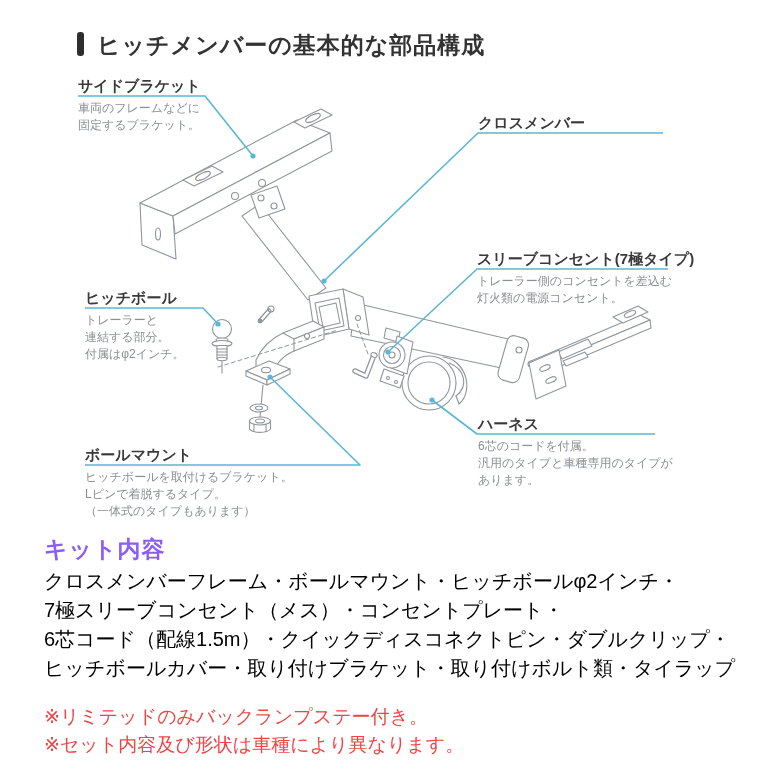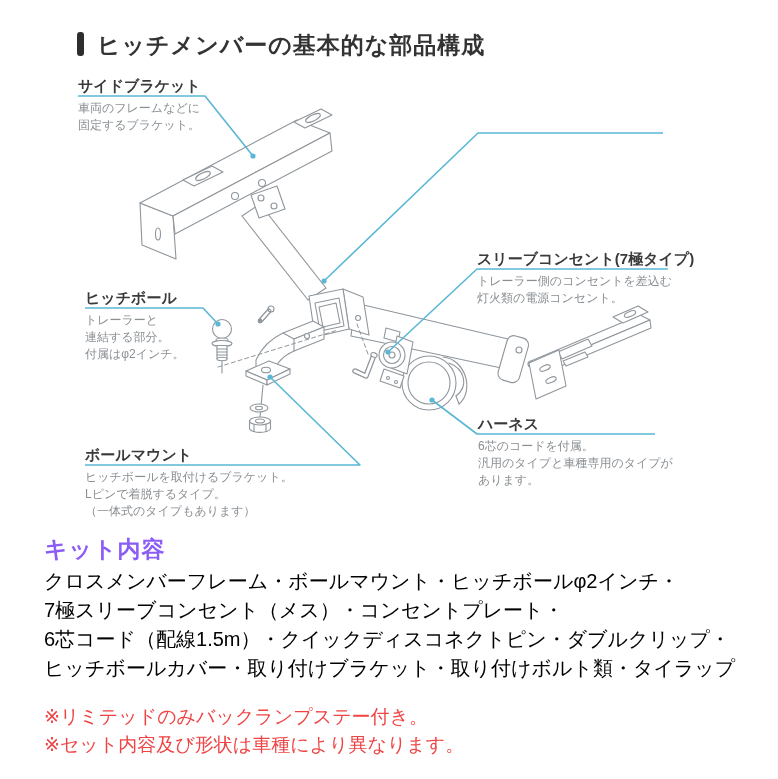--- a/index.html
+++ b/index.html
@@ -195,20 +195,21 @@
     </g>
   </svg>
 
   <div class="part-label" style="left:78px; top:76px;">
     <div class="part-title">サイドブラケット</div>
     <div class="part-desc">車両のフレームなどに
 固定するブラケット。</div>
   </div>
 
   <div class="part-label" style="left:478px; top:113px;">
+    <div class="part-title">クロスメンバー</div>
   </div>
 
   <div class="part-label" style="left:477px; top:249px;">
     <div class="part-title">スリーブコンセント(7極タイプ)</div>
     <div class="part-desc">トレーラー側のコンセントを差込む
 灯火類の電源コンセント。</div>
   </div>
 
   <div class="part-label" style="left:85px; top:288px;">
     <div class="part-title">ヒッチボール</div>

